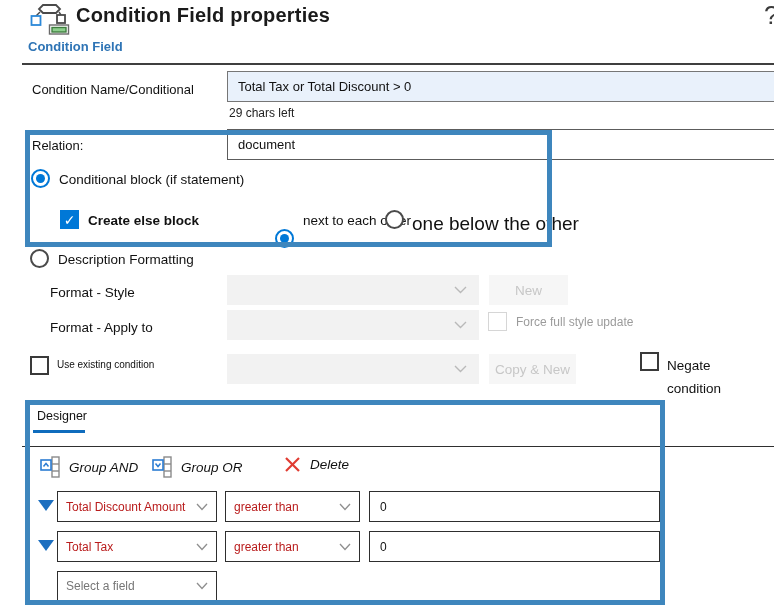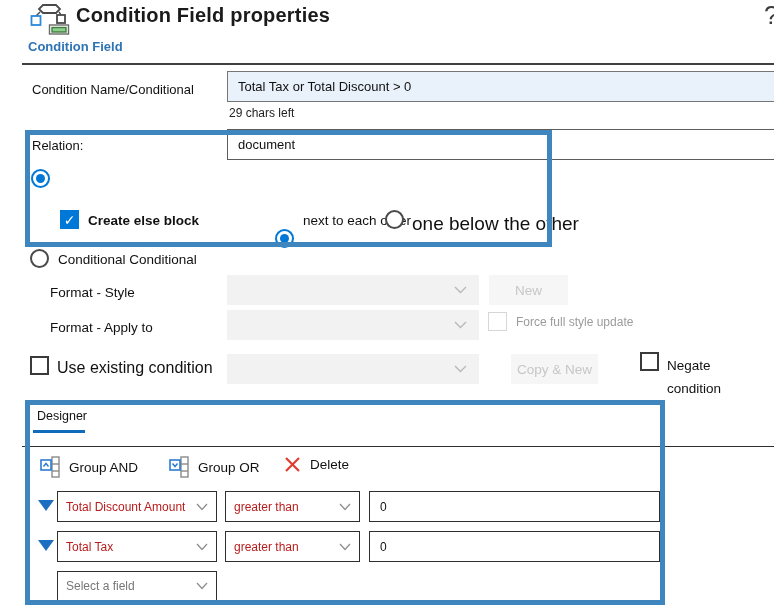--- a/index.html
+++ b/index.html
@@ -36,21 +36,21 @@
   .check.on{background:#0078d7;border-color:#0078d7;color:#fff;font-size:14px;line-height:16px;text-align:center;font-weight:700;}
   .check.disabled{border:1px solid #d6d6d6;}
 
   
   .hibox{border:5px solid #3e86bd;box-sizing:border-box;pointer-events:none;z-index:6;}
 
   
   .tab-label{font-size:12.5px;color:#111;cursor:pointer;}
   .tab-underline{height:3px;background:#0f6cbd;}
   .tabstrip-line{height:1px;background:#2f2f2f;}
-  .toolbtn{display:flex;align-items:center;gap:9px;font-size:13.5px;color:#111;cursor:pointer;}
+  .toolbtn{display:flex;align-items:center;gap:9px;font-size:13.5px;color:#111;cursor:pointer;font-style:italic;}
   .cond-box{box-sizing:border-box;height:31px;border:1px solid #2e2e2e;background:#fff;display:flex;
             align-items:center;font-size:12px;color:#b91c1c;padding:0 8px;}
   .cond-box .grow{flex:1;}
   .cond-box.placeholder{color:#767676;}
   .caret-down{width:0;height:0;border-left:8px solid transparent;border-right:8px solid transparent;
               border-top:11px solid #1c6fc0;}
   svg{display:block;}
 </style>
 </head>
 <body>
@@ -77,30 +77,31 @@
   <div class="abs lbl" style="left:10px;top:82px;">Condition Name/Conditional</div>
   <input class="abs tinput selected" style="left: 205px; top: 71px; width: 569px;" type="text" value="Total Tax or Total Discount &gt; 0">
   <div class="abs lbl-sm" style="left:207px;top:106px;">29 chars left</div>
 
   <div class="abs hibox" style="left:3px;top:130px;width:527px;height:117px;"></div>
 
   <div class="abs lbl" style="left:10px;top:138px;">Relation:</div>
   <input class="abs tinput" style="left: 205px; top: 129px; width: 569px; border-color: rgb(92, 92, 92);" type="text" value="document">
 
   <div class="abs radio on" style="left:9px;top:169px;"></div>
+  <div class="abs lbl" style="left:37px;top:172px;font-size:13.5px;">Conditional block (if statement)</div>
 
   <div class="abs check on" style="left:38px;top:210px;">✓</div>
   <div class="abs lbl" style="left:66px;top:213px;font-size:13.5px;font-weight:700;">Create else block</div>
   <div class="abs radio on" style="left:253px;top:210px;"></div>
   <div class="abs lbl" style="left:281px;top:213px;font-size:13.5px;">next to each other</div>
   <div class="abs radio" style="left:363px;top:210px;"></div>
   <div class="abs lbl" style="left:390px;top:213px;font-size:19px;">one below the other</div>
 
   <div class="abs radio" style="left:8px;top:249px;"></div>
-  <div class="abs lbl" style="left:36px;top:252px;font-size:13.5px;">Conditional Conditional</div>
+  <div class="abs lbl" style="left:36px;top:252px;font-size:13.5px;">Description Formatting</div>
 
   <div class="abs lbl" style="left:28px;top:285px;font-size:13.5px;">Format - Style</div>
   <div class="abs dd-disabled" style="left:205px;top:275px;">
     <span>
       <svg width="13" height="8" viewBox="0 0 13 8">
           <polyline points="1,1 6.5,6.5 12,1" fill="none" stroke="#b9b9b9" stroke-width="1.4"></polyline>
         </svg>
     </span>
   </div>
   <div class="abs btn-disabled" style="left:467px;top:275px;width:79px;">New</div>
@@ -110,29 +111,29 @@
     <span>
       <svg width="13" height="8" viewBox="0 0 13 8">
           <polyline points="1,1 6.5,6.5 12,1" fill="none" stroke="#b9b9b9" stroke-width="1.4"></polyline>
         </svg>
     </span>
   </div>
   <div class="abs check disabled" style="left:466px;top:312px;"></div>
   <div class="abs lbl" style="left:494px;top:315px;color:#9b9b9b;font-size:12px;">Force full style update</div>
 
   <div class="abs check" style="left:8px;top:356px;"></div>
-  <div class="abs lbl" style="left:35px;top:359px;font-size:16px;">Use existing condition</div>
+  <div class="abs lbl" style="left:35px;top:359px;font-size:10px;">Use existing condition</div>
   <div class="abs dd-disabled" style="left:205px;top:354px;">
     <span>
       <svg width="13" height="8" viewBox="0 0 13 8">
           <polyline points="1,1 6.5,6.5 12,1" fill="none" stroke="#b9b9b9" stroke-width="1.4"></polyline>
         </svg>
     </span>
   </div>
-  <div class="abs btn-disabled" style="left:489px;top:354px;width:87px;">Copy &amp; New</div>
+  <div class="abs btn-disabled" style="left:467px;top:354px;width:87px;">Copy &amp; New</div>
   <div class="abs check" style="left:618px;top:352px;"></div>
   <div class="abs lbl" style="left:645px;top:355px;width:66px;font-size:13.5px;line-height:1.7;">Negate condition</div>
 
   <div class="abs hibox" style="left:3px;top:400px;width:640px;height:205px;"></div>
 
   <div class="abs tab-label" style="left:15px;top:409px;">Designer</div>
   <div class="abs tab-underline" style="left:11px;top:430px;width:52px;"></div>
   <div class="abs tabstrip-line" style="left:0;top:446px;width:774px;"></div>
 
   <div class="abs toolbtn" style="left:18px;top:456px;">
@@ -140,21 +141,21 @@
       <svg width="20" height="22" viewBox="0 0 20 22">
         <rect x="12" y="1" width="7" height="20" fill="none" stroke="#8a8a8a" stroke-width="1.4"></rect>
         <line x1="12" y1="8" x2="19" y2="8" stroke="#8a8a8a" stroke-width="1.4"></line>
         <line x1="12" y1="15" x2="19" y2="15" stroke="#8a8a8a" stroke-width="1.4"></line>
         <rect x="1" y="4" width="10" height="10" fill="#ffffff" stroke="#2b7cd3" stroke-width="1.6"></rect>
         <polyline points="3.5,10.5 6,7.5 8.5,10.5" fill="none" stroke="#2b7cd3" stroke-width="1.5"></polyline>
       </svg>
     </span>
     <span>Group AND</span>
   </div>
-  <div class="abs toolbtn" style="left:147px;top:456px;">
+  <div class="abs toolbtn" style="left:130px;top:456px;">
     <span>
       <svg width="20" height="22" viewBox="0 0 20 22">
         <rect x="12" y="1" width="7" height="20" fill="none" stroke="#8a8a8a" stroke-width="1.4"></rect>
         <line x1="12" y1="8" x2="19" y2="8" stroke="#8a8a8a" stroke-width="1.4"></line>
         <line x1="12" y1="15" x2="19" y2="15" stroke="#8a8a8a" stroke-width="1.4"></line>
         <rect x="1" y="4" width="10" height="10" fill="#ffffff" stroke="#2b7cd3" stroke-width="1.6"></rect>
         <polyline points="3.5,7.5 6,10.5 8.5,7.5" fill="none" stroke="#2b7cd3" stroke-width="1.5"></polyline>
       </svg>
     </span>
     <span>Group OR</span>

